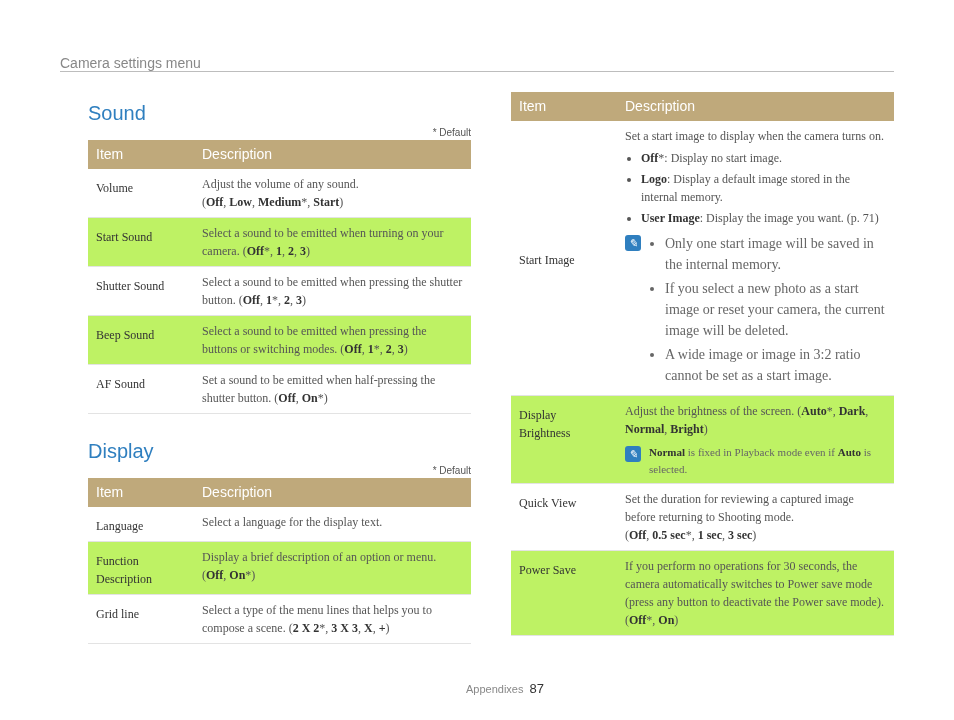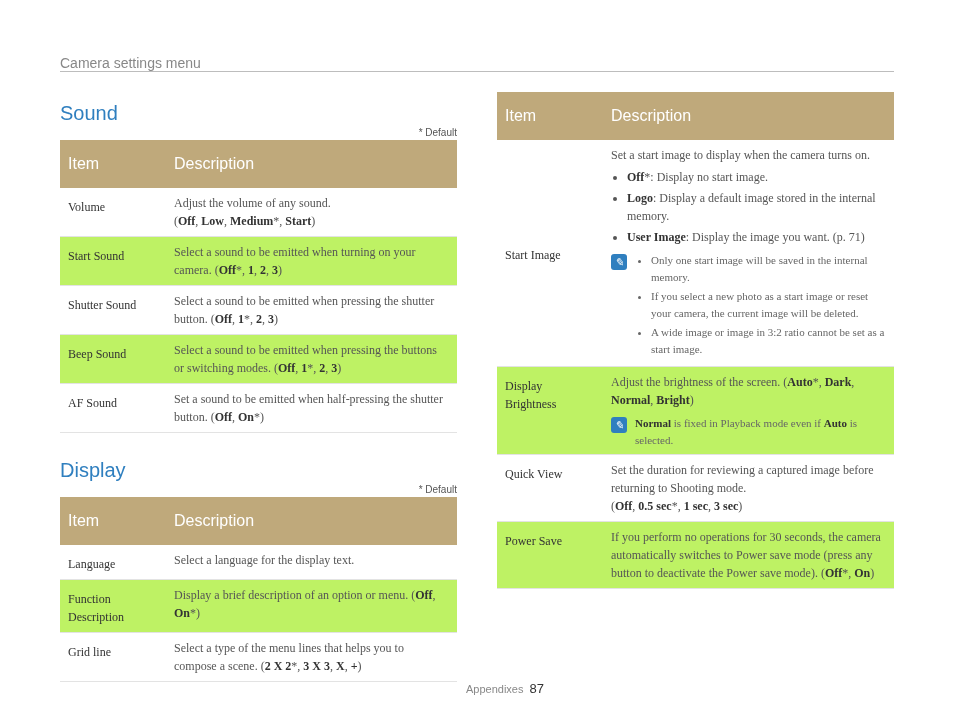--- a/index.html
+++ b/index.html
@@ -21,20 +21,21 @@
     font-size: 14px;
     color: #888;
     font-weight: 300;
     margin-bottom: 6px;
     border-bottom: 1px solid #bdbdbd;
   }
   .columns {
     display: flex;
     gap: 40px;
     margin-top: 20px;
+    margin-left: 28px;
   }
   .col {
     flex: 1;
     min-width: 0;
   }
   .section-title {
     font-size: 20px;
     color: #2f7fbf;
     font-weight: 400;
     margin: 10px 0 0 0;
@@ -49,22 +50,22 @@
     width: 100%;
     border-collapse: collapse;
     font-size: 12px;
     line-height: 1.5;
   }
   table.settings th {
     background: #bfa97b;
     color: #fff;
     font-weight: 400;
     text-align: left;
-    padding: 12px 8px;
-    font-size: 16px;
+    padding: 4px 8px;
+    font-size: 14px;
   }
   table.settings th.col-item {
     width: 90px;
   }
   table.settings td {
     padding: 6px 8px;
     vertical-align: top;
     border-bottom: 1px solid #e3e3e3;
     color: #555;
     font-family: Liberation Serif, serif;
@@ -99,21 +100,21 @@
     border-radius: 3px;
     display: flex;
     align-items: center;
     justify-content: center;
     color: #fff;
     font-size: 11px;
     font-style: italic;
     margin-top: 2px;
   }
   .note-box ul {
-    font-size: 11px;
+    font-size: 14px;
     color: #666;
     padding-left: 16px;
     margin: 0;
   }
   .note-box ul li {
     margin-bottom: 3px;
   }
   .note-box .note-text {
     font-size: 11px;
     color: #666;

